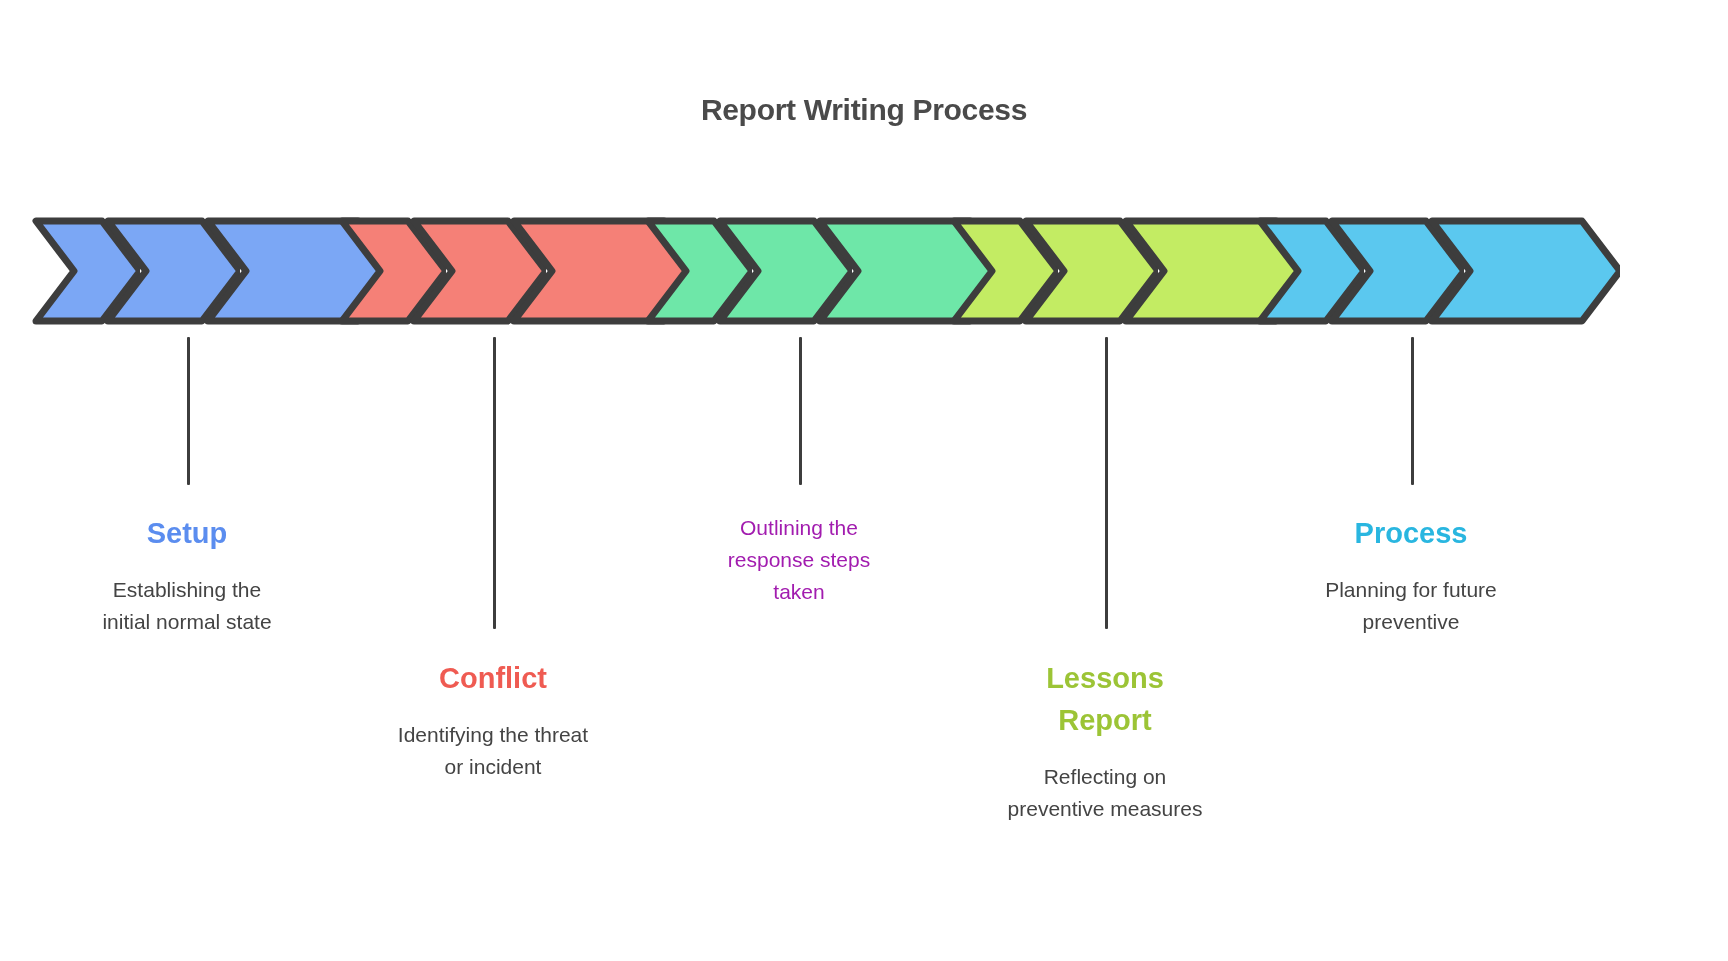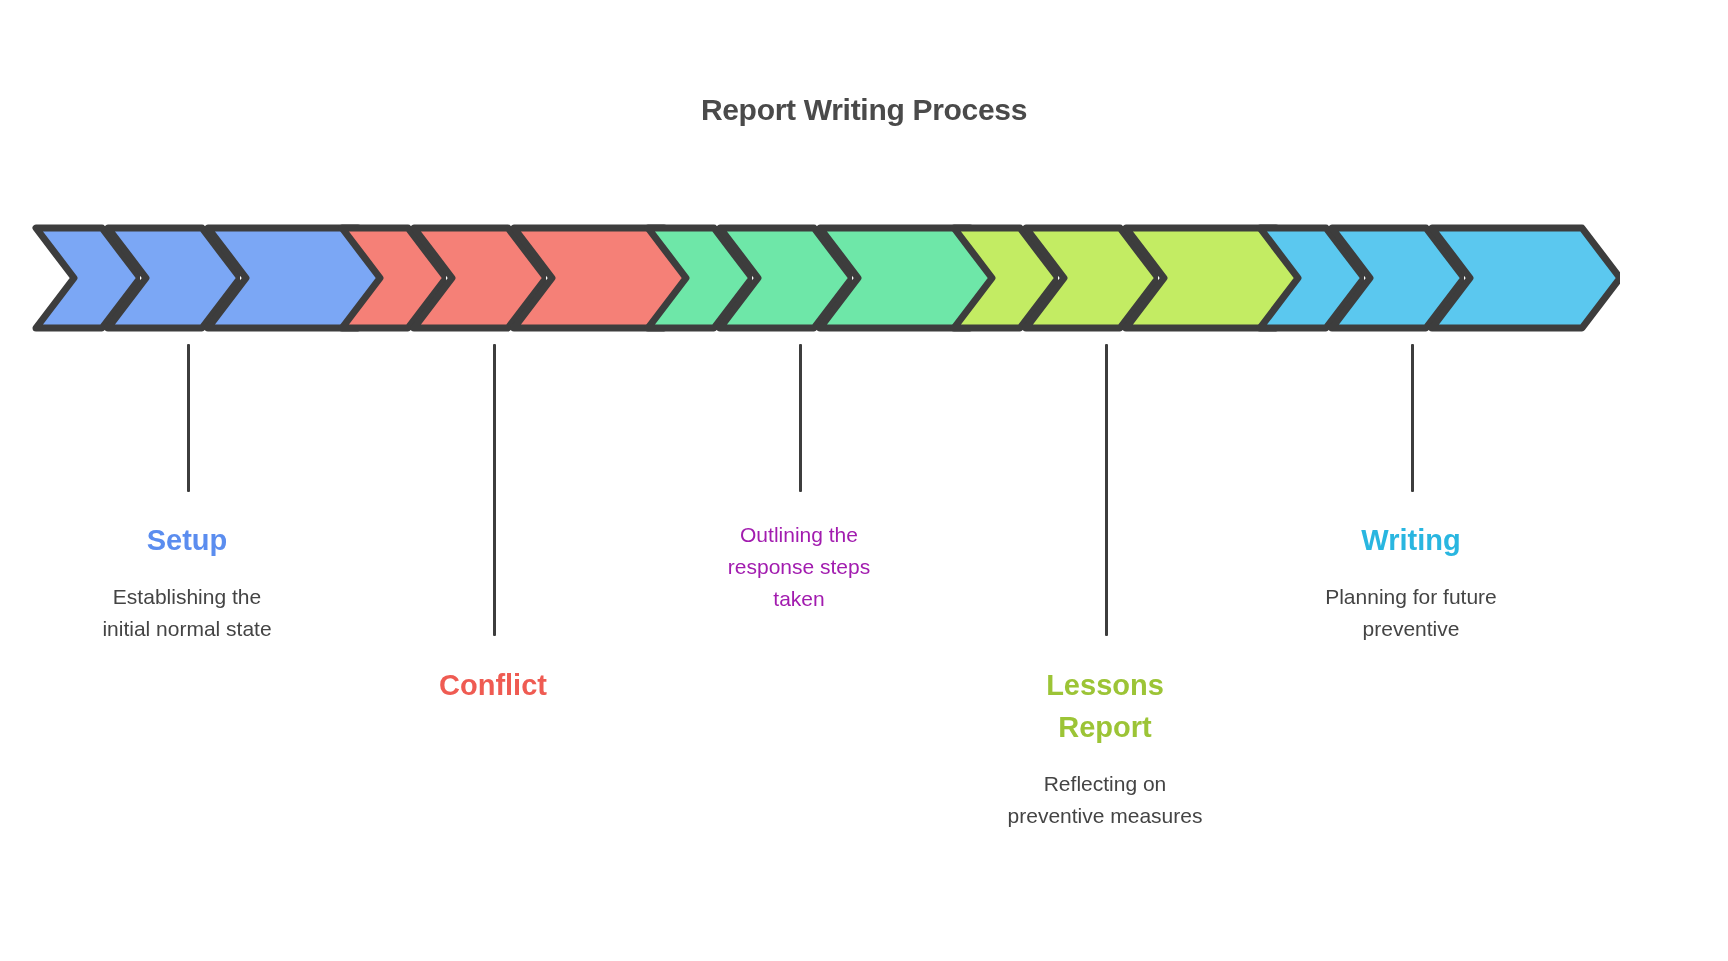--- a/index.html
+++ b/index.html
@@ -30,21 +30,21 @@
     text-align: center;
     font-size: 30px;
     font-weight: bold;
     color: #4a4a4a;
     letter-spacing: -0.3px;
   }
 
   
   .stage {
     position: absolute;
-    top: 14px;
+    top: 7px;
     width: 334px;
     height: 864px;
   }
 
   
   .chevrons {
     position: absolute;
     top: 210px;
     left: 12px;
     width: 310px;
@@ -135,20 +135,22 @@
           </div>
           <div class="chev" style="left: 172px; width: 188px;">
             <svg width="192" height="108" viewBox="0 0 192 108">
               <polygon points="4,4 154,4 192,54 154,104 4,104 42,54" fill="#F58077" stroke="#3d3d3d" stroke-width="7" stroke-linejoin="round"></polygon>
             </svg>
           </div>
         </div>
         <div class="connector" style="top: 330px; height: 292px; background: rgb(61, 61, 61);"></div>
         <div class="labels" style="top: 650px;">
           <div class="stage-title" style="color: rgb(239, 91, 82); white-space: pre-line;">Conflict</div>
+          <div class="stage-desc" style="color: rgb(68, 68, 68);">Identifying the threat
+or incident</div>
         </div>
       </div>
       <div class="stage" style="left: 632px;">
         <div class="chevrons">
           <div class="chev" style="left: 0px; width: 104px;">
             <svg width="108" height="108" viewBox="0 0 108 108">
               <polygon points="4,4 70,4 108,54 70,104 4,104 42,54" fill="#6EE7A8" stroke="#3d3d3d" stroke-width="7" stroke-linejoin="round"></polygon>
             </svg>
           </div>
           <div class="chev" style="left: 72px; width: 132px;">
@@ -208,20 +210,20 @@
             </svg>
           </div>
           <div class="chev" style="left: 172px; width: 188px;">
             <svg width="192" height="108" viewBox="0 0 192 108">
               <polygon points="4,4 154,4 192,54 154,104 4,104 42,54" fill="#5BC8EF" stroke="#3d3d3d" stroke-width="7" stroke-linejoin="round"></polygon>
             </svg>
           </div>
         </div>
         <div class="connector" style="top: 330px; height: 148px; background: rgb(61, 61, 61);"></div>
         <div class="labels" style="top: 505px;">
-          <div class="stage-title" style="color: rgb(41, 182, 224); white-space: pre-line;">Writing</div>
+          <div class="stage-title" style="color: rgb(41, 182, 224); white-space: pre-line;">Process</div>
           <div class="stage-desc" style="color: rgb(68, 68, 68);">Planning for future
 preventive</div>
         </div>
       </div>
     </div>
 
 </div>
 
 </body></html>

